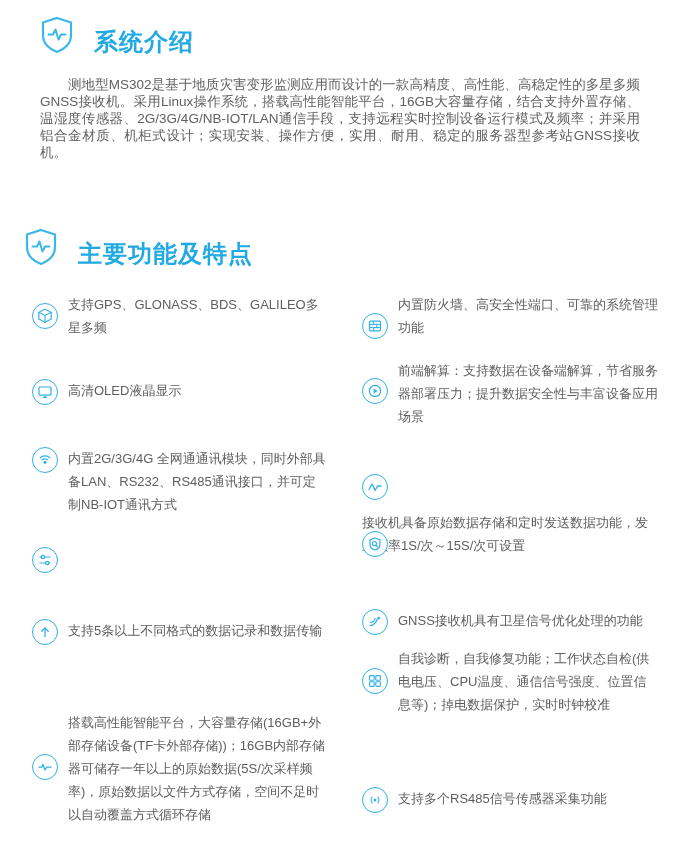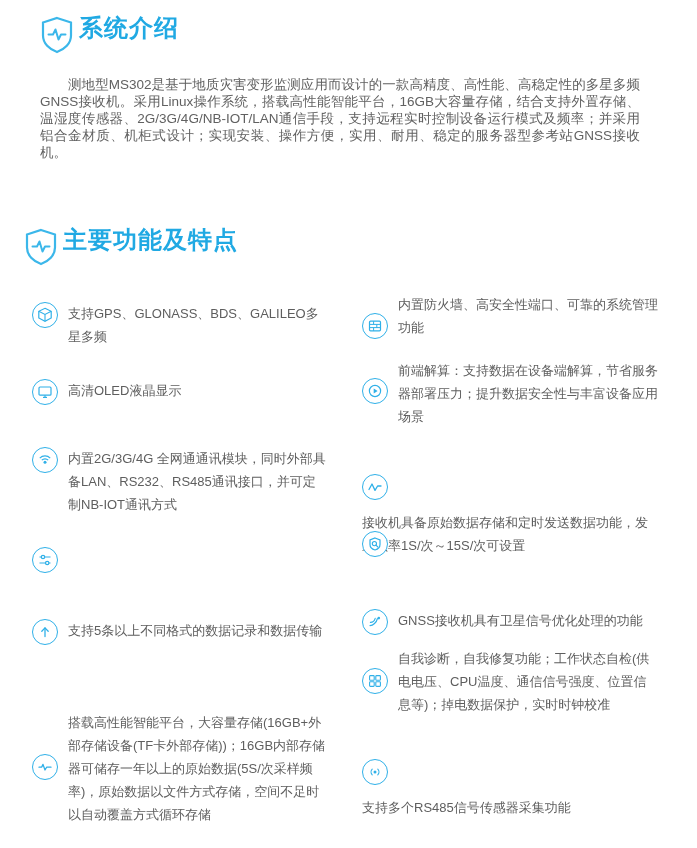--- a/index.html
+++ b/index.html
@@ -13,22 +13,22 @@
     height: 848px;
     font-family: "Liberation Sans", sans-serif;
     color: #5b5b5b;
     position: relative;
     overflow: hidden;
   }
 
   
   .section-head {
     display: flex;
-    align-items: flex-start;
-    gap: 5px;
+    align-items: flex-end;
+    gap: 20px;
   }
   .shield-icon {
     width: 34px;
     height: 38px;
     flex: 0 0 auto;
     display: block;
   }
   .section-title {
     font-size: 24px;
     font-weight: bold;
@@ -118,21 +118,21 @@
       <path d="M8.5 18.5 H13 L15.5 13.5 L18.5 23.5 L21 18.5 H25.5" stroke="#3bb7ea" stroke-width="2" fill="none" stroke-linecap="round" stroke-linejoin="round"></path>
     </svg>
   </span>
   <span class="section-title">主要功能及特点</span>
 </div>
 
 <div class="features">
 
   <div class="col col-left">
 
-    <div class="feature" style="top:23px;">
+    <div class="feature" style="top:14px;align-items:center;">
       <span class="f-icon">
         <svg width="16" height="16" viewBox="0 0 16 16" fill="none" xmlns="http://www.w3.org/2000/svg">
           <path d="M8 1.3 L14.2 4.3 V11 L8 14.2 L1.8 11 V4.3 Z" stroke="#2fb0e8" stroke-width="1.2"></path>
           <path d="M1.8 4.3 L8 7.4 L14.2 4.3" stroke="#2fb0e8" stroke-width="1.1"></path>
           <path d="M8 7.4 V14.2" stroke="#2fb0e8" stroke-width="1.1"></path>
         </svg>
       </span>
       <span class="f-text">支持GPS、GLONASS、BDS、GALILEO多星多频</span>
     </div>
 
@@ -246,21 +246,21 @@
         <svg width="16" height="16" viewBox="0 0 16 16" fill="none" xmlns="http://www.w3.org/2000/svg">
           <rect x="2.6" y="2.6" width="4.6" height="4.6" rx="0.8" stroke="#2fb0e8" stroke-width="1.1"></rect>
           <rect x="8.8" y="2.6" width="4.6" height="4.6" rx="0.8" stroke="#2fb0e8" stroke-width="1.1"></rect>
           <rect x="2.6" y="8.8" width="4.6" height="4.6" rx="0.8" stroke="#2fb0e8" stroke-width="1.1"></rect>
           <rect x="8.8" y="8.8" width="4.6" height="4.6" rx="0.8" stroke="#2fb0e8" stroke-width="1.1"></rect>
         </svg>
       </span>
       <span class="f-text">自我诊断，自我修复功能；工作状态自检(供电电压、CPU温度、通信信号强度、位置信息等)；掉电数据保护，实时时钟校准</span>
     </div>
 
-    <div class="feature" style="top:480px;flex-direction:column;">
+    <div class="feature" style="top:508px;">
       <span class="f-icon">
         <svg width="16" height="16" viewBox="0 0 16 16" fill="none" xmlns="http://www.w3.org/2000/svg">
           <circle cx="8" cy="8" r="1.5" fill="#2fb0e8"></circle>
           <path d="M5.2 5.2 A4 4 0 0 0 5.2 10.8" stroke="#2fb0e8" stroke-width="1.1" fill="none" stroke-linecap="round"></path>
           <path d="M10.8 5.2 A4 4 0 0 1 10.8 10.8" stroke="#2fb0e8" stroke-width="1.1" fill="none" stroke-linecap="round"></path>
         </svg>
       </span>
       <span class="f-text">支持多个RS485信号传感器采集功能</span>
     </div>
 

